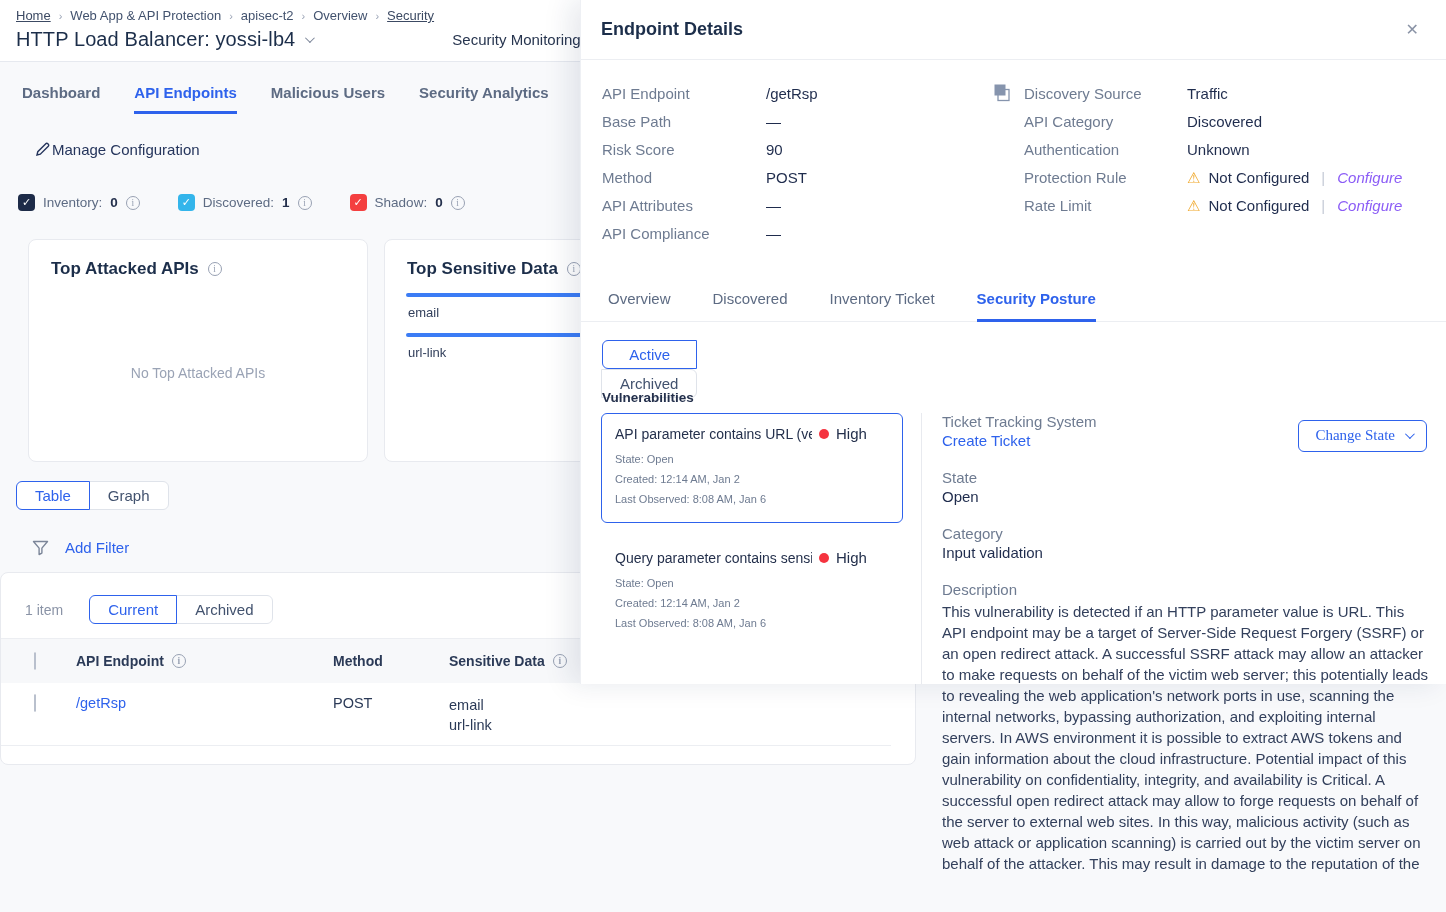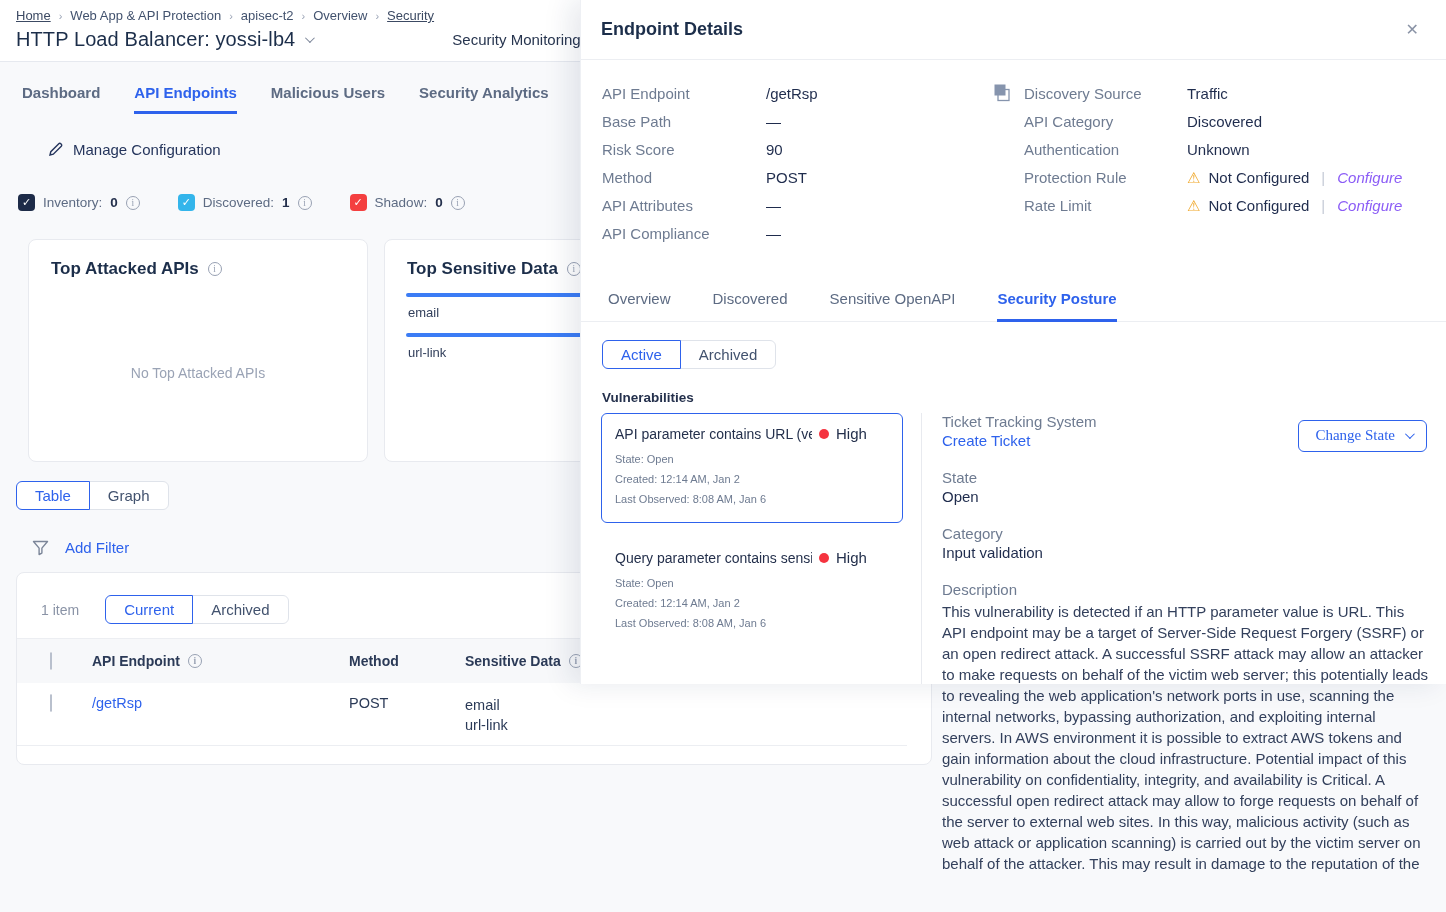--- a/index.html
+++ b/index.html
@@ -14,21 +14,21 @@
   .breadcrumb .sep { color: #9aa3b5; font-size: 11px; }
   .title-row { position: absolute; left: 16px; top: 28px; display: flex; align-items: center; gap: 10px; }
   .page-title { font-size: 20px; font-weight: 500; color: #1c2e4a; letter-spacing: .1px; }
   .monitor-select { margin-left: 130px; font-size: 15px; color: #27354f; display: flex; align-items: center; gap: 9px; cursor: pointer; }
   .chev { display: inline-block; width: 7px; height: 7px; border-right: 1.6px solid #7c8699; border-bottom: 1.6px solid #7c8699; transform: rotate(45deg) translateY(-2px); }
 
   .tabs { position: absolute; left: 22px; top: 84px; display: flex; gap: 34px; font-size: 15px; color: #5d6b83; }
   .tab { padding-bottom: 10px; cursor: pointer; white-space: nowrap; font-weight: bold; }
   .tab.active { color: #2e62ec; font-weight: 700; border-bottom: 3px solid #2e62ec; }
 
-  .manage-config { position: absolute; left: 47px; top: 140px; display: flex; align-items: center; gap: 8px; font-size: 15px; font-weight: 500; color: #25355c; cursor: pointer; }
+  .manage-config { position: absolute; left: 34px; top: 140px; display: flex; align-items: center; gap: 0; font-size: 15px; font-weight: 500; color: #25355c; cursor: pointer; }
 
   .legend-row { position: absolute; left: 18px; top: 194px; display: flex; gap: 38px; align-items: center; font-size: 13.5px; color: #5d6b83; }
   .legend-item { display: flex; align-items: center; gap: 8px; }
   .cb { width: 17px; height: 17px; border-radius: 4px; color: #fff; font-size: 11px; display: inline-flex; align-items: center; justify-content: center; cursor: pointer; }
   .cb-navy { background: #1d2b48; }
   .cb-blue { background: #33b5eb; }
   .cb-red  { background: #f43f3f; }
   .legend-count { font-weight: 700; color: #243least; color: #24304c; }
   .info-icon { width: 14px; height: 14px; border: 1px solid #98a1b3; border-radius: 50%; color: #98a1b3; font-size: 9.5px; display: inline-flex; align-items: center; justify-content: center; font-family: "Liberation Serif", serif; }
 
@@ -44,21 +44,21 @@
 
   .seg { display: inline-flex; }
   .seg button { font-family: inherit; font-size: 15px; background: #fff; border: 1px solid #dfe3ea; color: #42526e; padding: 5px 18px; cursor: pointer; }
   .seg button:first-child { border-radius: 6px 0 0 6px; }
   .seg button:last-child { border-radius: 0 6px 6px 0; margin-left: -1px; }
   .seg button.active { border-color: #2e62ec; color: #2e62ec; position: relative; z-index: 2; }
   .view-seg { position: absolute; left: 16px; top: 481px; }
 
   .add-filter { position: absolute; left: 32px; top: 539px; display: flex; align-items: center; gap: 16px; font-size: 15px; color: #2e62ec; cursor: pointer; }
 
-  .table-card { position: absolute; left: 16px; top: 572px; width: 916px; height: 193px; background: #fff; border: 1px solid #e8eaef; border-radius: 8px; overflow: hidden; }
+  .table-card { position: absolute; left: 0; top: 572px; width: 916px; height: 193px; background: #fff; border: 1px solid #e8eaef; border-radius: 8px; overflow: hidden; }
   .table-toolbar { display: flex; align-items: center; gap: 26px; padding: 22px 0 14px 24px; }
   .item-count { font-size: 14px; color: #8a93a6; }
   .thead { display: grid; grid-template-columns: 75px 257px 116px 1fr; align-items: center; background: #f7f8fa; border-top: 1px solid #eceef2; height: 45px; font-size: 14px; font-weight: 700; color: #2b3a57; }
   .trow  { display: grid; grid-template-columns: 75px 257px 116px 1fr; padding: 12px 0 10px 0; font-size: 14.5px; color: #2b3a57; border-bottom: 1px solid #eceef2; margin: 0 24px 0 0; }
   .row-cb { width: 18px; height: 18px; border: 1.6px solid #b9c0cd; border-radius: 4px; margin-left: 33px; background: #fff; cursor: pointer; }
   .th-label { display: flex; align-items: center; gap: 8px; }
   .endpoint-link { color: #2e62ec; cursor: pointer; }
   .sens-cell div { line-height: 20px; }
 
   
@@ -74,21 +74,21 @@
   .dcol-left  .dlabel { width: 164px; }
   .warn-glyph { color: #f0a92e; font-size: 15px; margin-right: 8px; }
   .pipe { color: #c5cbd6; margin: 0 12px; }
   .configure-link { color: #8b5cf6; cursor: pointer; font-style: italic; }
   .copy-icon { position: absolute; left: 390px; top: -3px; cursor: pointer; }
 
   .panel-tabs { position: absolute; left: 0; top: 290px; width: 100%; border-bottom: 1px solid #eceef2; display: flex; gap: 42px; padding-left: 27px; font-size: 15px; color: #5d6b83; }
   .panel-tab { padding-bottom: 12px; cursor: pointer; white-space: nowrap; }
   .panel-tab.active { color: #2e62ec; font-weight: 700; border-bottom: 3px solid #2e62ec; margin-bottom: -1px; }
 
-  .state-seg { position: absolute; left: 21px; top: 340px; }
+  .state-seg { position: absolute; left: 21px; top: 340px; flex-direction: column; }
   .vuln-heading { position: absolute; left: 21px; top: 390px; font-size: 13.5px; font-weight: 700; color: #24304c; }
 
   .vuln-list { position: absolute; left: 20px; top: 413px; width: 302px; }
   .vuln-card { border: 1px solid transparent; border-radius: 6px; padding: 11px 12px 13px 13px; margin-bottom: 14px; cursor: pointer; }
   .vuln-card.selected { border-color: #2e62ec; }
   .vuln-title-row { display: flex; align-items: center; gap: 7px; }
   .vuln-title { font-size: 14px; color: #24304c; white-space: nowrap; overflow: hidden; max-width: 197px; }
   .sev-dot { width: 10px; height: 10px; border-radius: 50%; background: #f5333f; flex: none; }
   .sev-label { font-size: 15px; color: #24304c; }
   .vuln-meta { font-size: 11px; color: #6e7b91; line-height: 20px; margin-top: 7px; }
@@ -294,21 +294,21 @@
         <span class="warn-glyph">⚠</span>
         <span class="dvalue">Not Configured</span>
         <span class="pipe">|</span>
         <span class="configure-link">Configure</span>
       </div>
     </div>
 
     <div class="panel-tabs">
       <div class="panel-tab">Overview</div>
       <div class="panel-tab">Discovered</div>
-      <div class="panel-tab">Sensitive OpenAPI</div>
+      <div class="panel-tab">Inventory Ticket</div>
       <div class="panel-tab active">Security Posture</div>
     </div>
 
     <div class="seg state-seg">
       <button class="active">Active</button>
       <button>Archived</button>
     </div>
 
     <div class="vuln-heading">Vulnerabilities</div>
 

